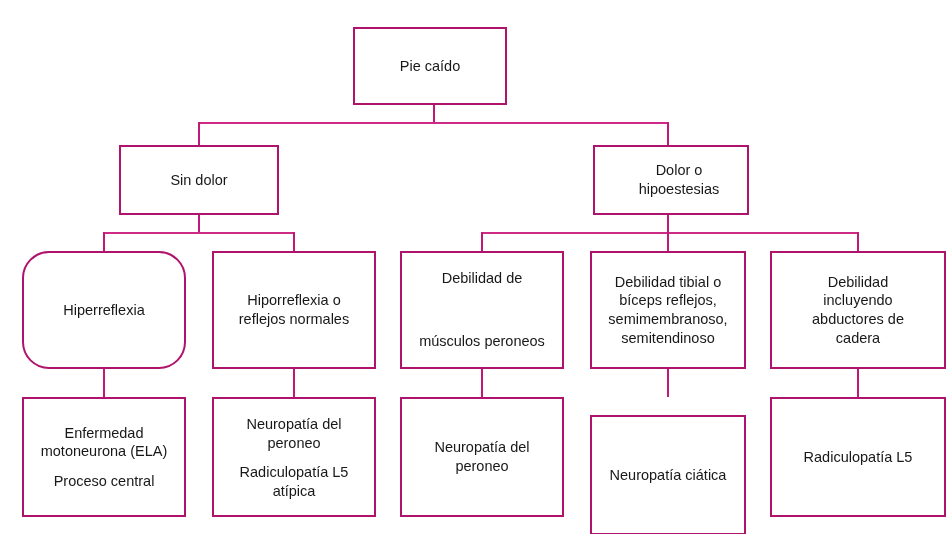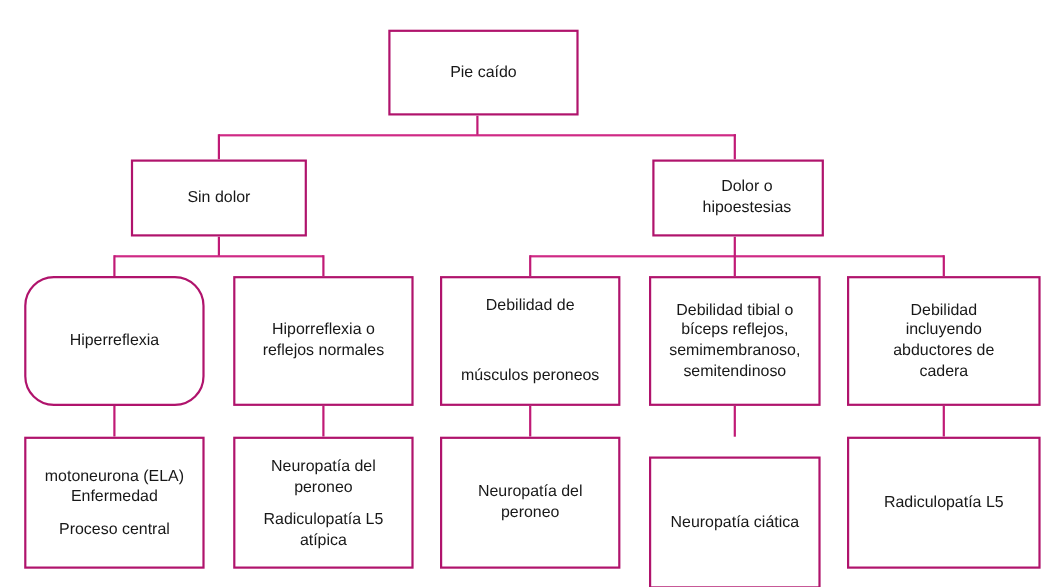--- a/index.html
+++ b/index.html
@@ -80,21 +80,21 @@
   <div class="conn v" style="left:481px; top:232px; height:19px;"></div>
   <div class="conn v" style="left:667px; top:232px; height:19px;"></div>
   <div class="conn v" style="left:857px; top:232px; height:19px;"></div>
 
   <div class="conn v" style="left:103px; top:369px; height:28px;"></div>
   <div class="conn v" style="left:293px; top:369px; height:28px;"></div>
   <div class="conn v" style="left:481px; top:369px; height:28px;"></div>
   <div class="conn v" style="left:667px; top:369px; height:28px;"></div>
   <div class="conn v" style="left:857px; top:369px; height:28px;"></div>
 
-  <div class="node" style="left:353px; top:27px; width:173px; height:78px;">
+  <div class="node" style="left:353px; top:27px; width:154px; height:78px;">
     <span class="line">Pie caído</span>
   </div>
 
   <div class="node" style="left:119px; top:145px; width:160px; height:70px;">
     <span class="line">Sin dolor</span>
   </div>
 
   <div class="node" style="left:593px; top:145px; width:156px; height:70px;padding-left:22px;">
     <span class="line">Dolor o</span>
     <span class="line">hipoestesias</span>
@@ -123,22 +123,22 @@
 
   <div class="node" style="left:770px; top:251px; width:176px; height:118px;">
     <span class="line">Debilidad</span>
     <span class="line">incluyendo</span>
     <span class="line">abductores de</span>
     <span class="line">cadera</span>
   </div>
 
   <div class="node two-para" style="left:22px; top:397px; width:164px; height:120px;">
     <div class="para">
+      <span class="line">Enfermedad</span>
       <span class="line">motoneurona (ELA)</span>
-      <span class="line">Enfermedad</span>
     </div>
     <div class="para">
       <span class="line">Proceso central</span>
     </div>
   </div>
 
   <div class="node two-para top-align" style="left:212px; top:397px; width:164px; height:120px;">
     <div class="para">
       <span class="line">Neuropatía del</span>
       <span class="line">peroneo</span>

